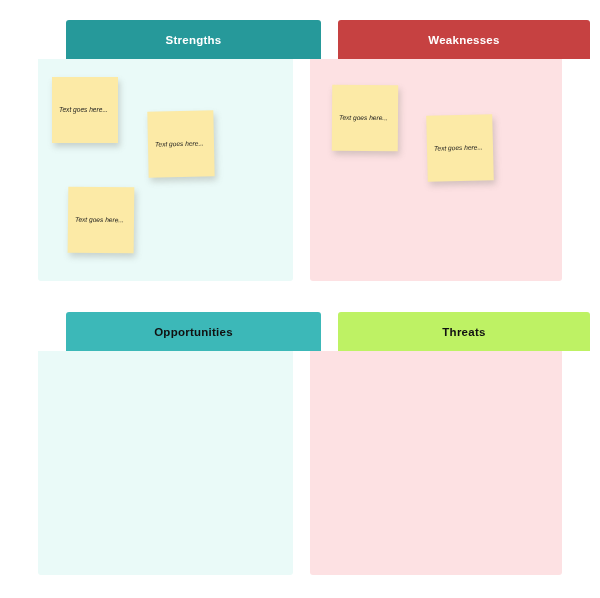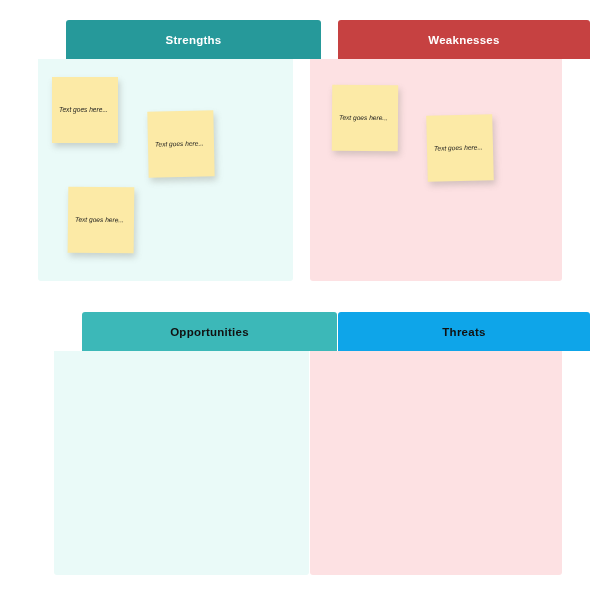--- a/index.html
+++ b/index.html
@@ -47,21 +47,21 @@
     left: 0;
     top: 39px;
     width: 100%;
     bottom: 0;
     border-radius: 0 0 3px 3px;
   }
 
   
   #quad-strengths      { left: 38px;  top: 20px;  width: 255px; height: 261px; }
   #quad-weaknesses     { left: 310px; top: 20px;  width: 252px; height: 261px; padding-left: 12px; }
-  #quad-opportunities  { left: 54px;  top: 312px; width: 255px; height: 263px; }
+  #quad-opportunities  { left: 38px;  top: 312px; width: 255px; height: 263px; }
   #quad-threats        { left: 310px; top: 312px; width: 252px; height: 263px; }
 
   
   .note {
     position: absolute;
     width: 66px;
     height: 66px;
     background: #fceaa6;
     box-shadow: 2px 4px 6px rgba(120,120,110,0.30);
     display: flex;
@@ -123,19 +123,19 @@
   </div>
 
   <div class="quadrant" id="quad-opportunities">
     <div class="quad-header" style="background:#3cb8b8;color:#111111;">
       <span>Opportunities</span>
     </div>
     <div class="quad-body" style="background:#eafaf8;"></div>
   </div>
 
   <div class="quadrant" id="quad-threats">
-    <div class="quad-header" style="background:#0ea5e9;color:#111111;">
+    <div class="quad-header" style="background:#bef264;color:#111111;">
       <span>Threats</span>
     </div>
     <div class="quad-body" style="background:#fde1e3;"></div>
   </div>
 
 </div>
 
 </body></html>

